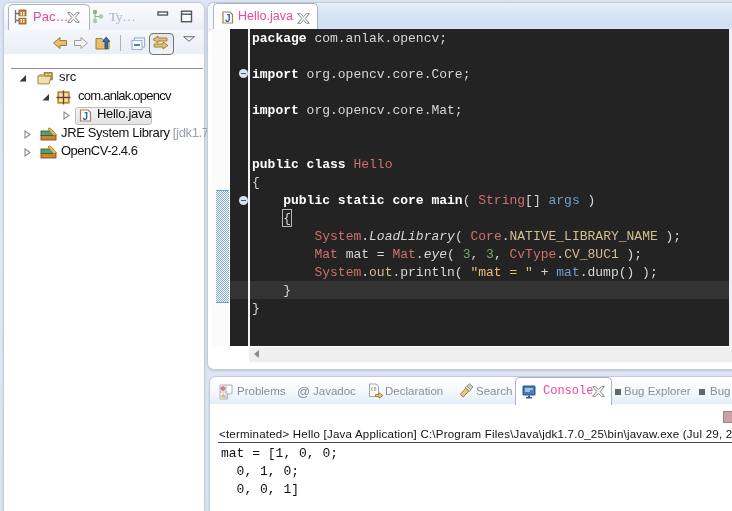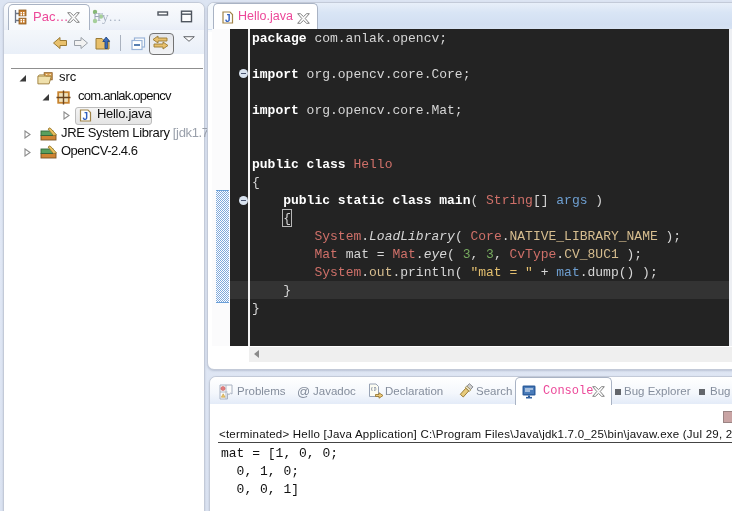--- a/index.html
+++ b/index.html
@@ -92,21 +92,21 @@
     <svg class="abs" style="left:63px;top:9px" width="13" height="11" viewBox="0 0 13 11">
       <path d="M0.7 0.7 H3.4 L6.5 3.6 L9.6 0.7 H12.3 L8.2 5.5 L12.3 10.3 H9.6 L6.5 7.4 L3.4 10.3 H0.7 L4.8 5.5 Z" fill="#fdfdfd" stroke="#7c7c7c" stroke-width="0.95" stroke-linejoin="miter"></path>
     </svg>
 
     <svg class="abs" style="left:88px;top:6px" width="13" height="15" viewBox="0 0 13 15">
       <circle cx="3" cy="3" r="2.2" fill="#86b876"></circle>
       <circle cx="9" cy="7.5" r="2.2" fill="#a5cf9a"></circle>
       <circle cx="3" cy="12" r="2.2" fill="#a5cf9a"></circle>
       <path d="M3 5 V10 M3 7.5 H7" stroke="#9aa5b5" stroke-width="1"></path>
     </svg>
-    <div class="abs tabtext-dim" style="left:91px;top:6px;font-family:Liberation Serif, serif;">Ty…</div>
+    <div class="abs tabtext-dim" style="left:105px;top:6px;font-family:Liberation Serif, serif;">Ty…</div>
 
     <svg class="abs" style="left:153px;top:7px" width="36" height="13" viewBox="0 0 36 13">
       <rect x="1" y="2" width="9.5" height="3" fill="#fdfdfd" stroke="#4f565f" stroke-width="1.4"></rect>
       <rect x="24.5" y="1.2" width="10" height="10.5" fill="#fdfdfd" stroke="#4f565f" stroke-width="1.4"></rect>
       <path d="M24.5 4.2 H34.5" stroke="#4f565f" stroke-width="1.4"></path>
     </svg>
     <div id="ltoolbar"></div>
 
     <svg class="abs" style="left:48px;top:33px" width="16" height="14" viewBox="0 0 16 14">
       <path d="M1.5 7 L8 1.5 V4.5 H14.5 V9.5 H8 V12.5 Z" fill="#e8c06c" stroke="#9a7a34" stroke-width="1"></path>
@@ -213,21 +213,21 @@
     <div id="gutsep"></div>
     <div class="fold" style="left:31px;top:66px;"></div>
     <div class="fold" style="left:31px;top:193px;"></div>
 
     <div id="code">
       <div class="cl" style="top:0px;"><span class="kw">package</span> com.anlak.opencv;</div>
       <div class="cl" style="top:36px;"><span class="kw">import</span> org.opencv.core.Core;</div>
       <div class="cl" style="top:126px;"><span class="kw">public class</span> <span class="ty">Hello</span></div>
       <div class="cl" style="top:72px;"><span class="kw">import</span> org.opencv.core.Mat;</div>
       <div class="cl" style="top:144px;">{</div>
-      <div class="cl" style="top:162px;">    <span class="kw">public static class main</span>( <span class="ty">String</span>[] <span class="bl">args</span> )</div>
+      <div class="cl" style="top:162px;">    <span class="kw">public static core main</span>( <span class="ty">String</span>[] <span class="bl">args</span> )</div>
       <div class="cl" style="top:180px;">    {</div>
       <div class="cl" style="top:198px;">        <span class="ty">System</span>.<span class="it">LoadLibrary</span>( <span class="ty">Core</span>.<span class="cn">NATIVE_LIBRARY_NAME</span> );</div>
       <div class="cl" style="top:216px;">        <span class="ty">Mat</span> mat = <span class="ty">Mat</span>.<span class="it">eye</span>( <span class="nm">3</span>, <span class="nm">3</span>, <span class="ty">CvType</span>.<span class="cn">CV_8UC1</span> );</div>
       <div class="cl" style="top:234px;">        <span class="ty">System</span>.<span class="cn">out</span>.println( <span class="st">"mat = "</span> + <span class="bl">mat</span>.dump() );</div>
       <div class="cl" style="top:252px;">    }</div>
       <div class="cl" style="top:270px;">}</div>
     </div>
     <div id="brbox" style="left:74px;top:206px;"></div>
     <div id="hscroll">
         <div id="hsarrow"></div>

